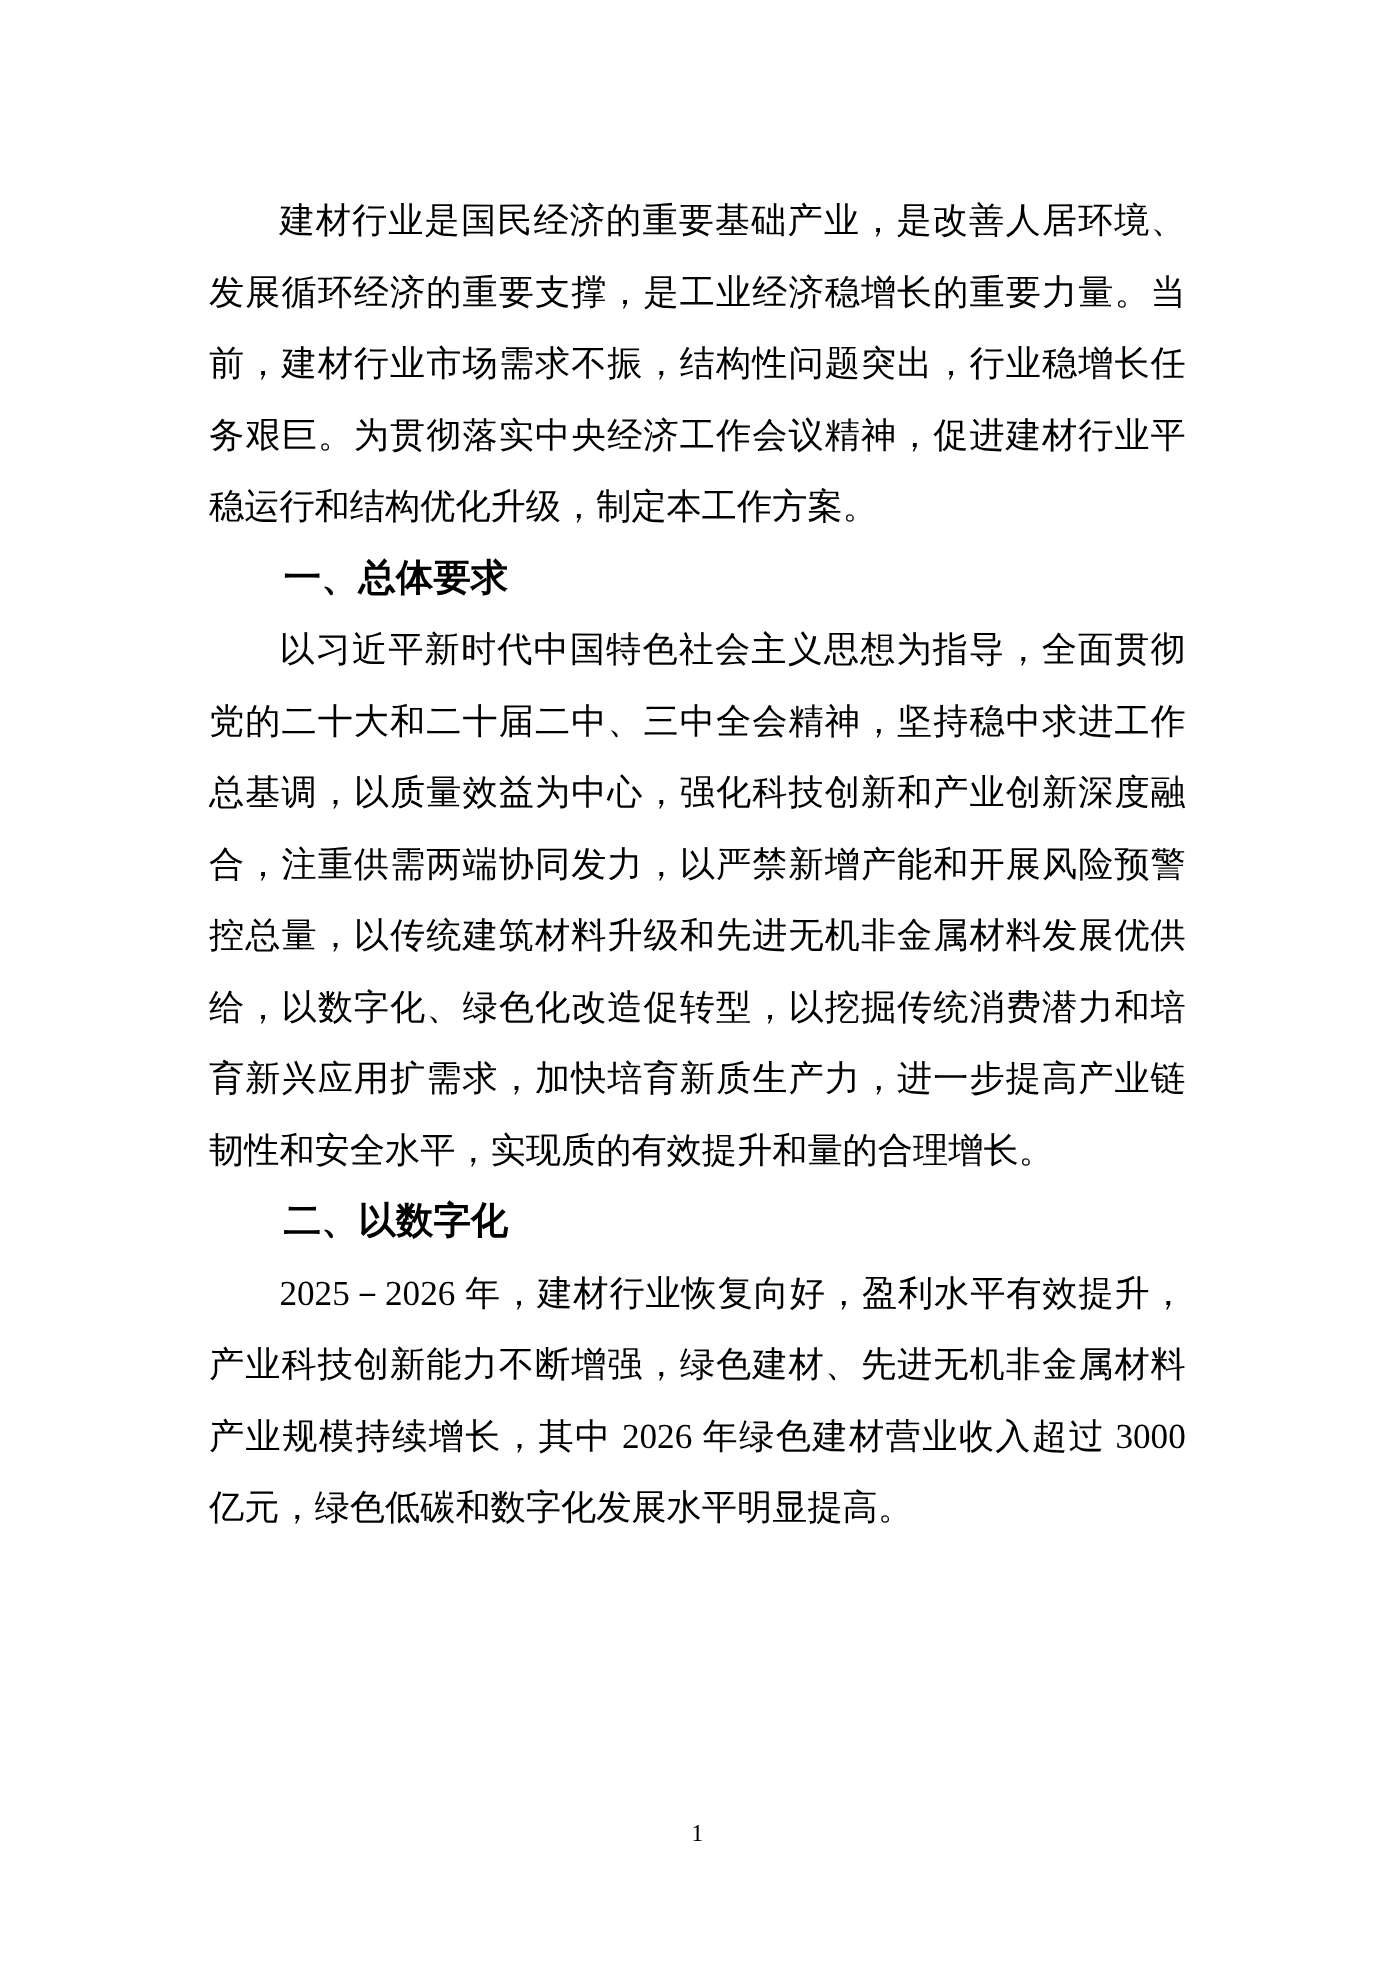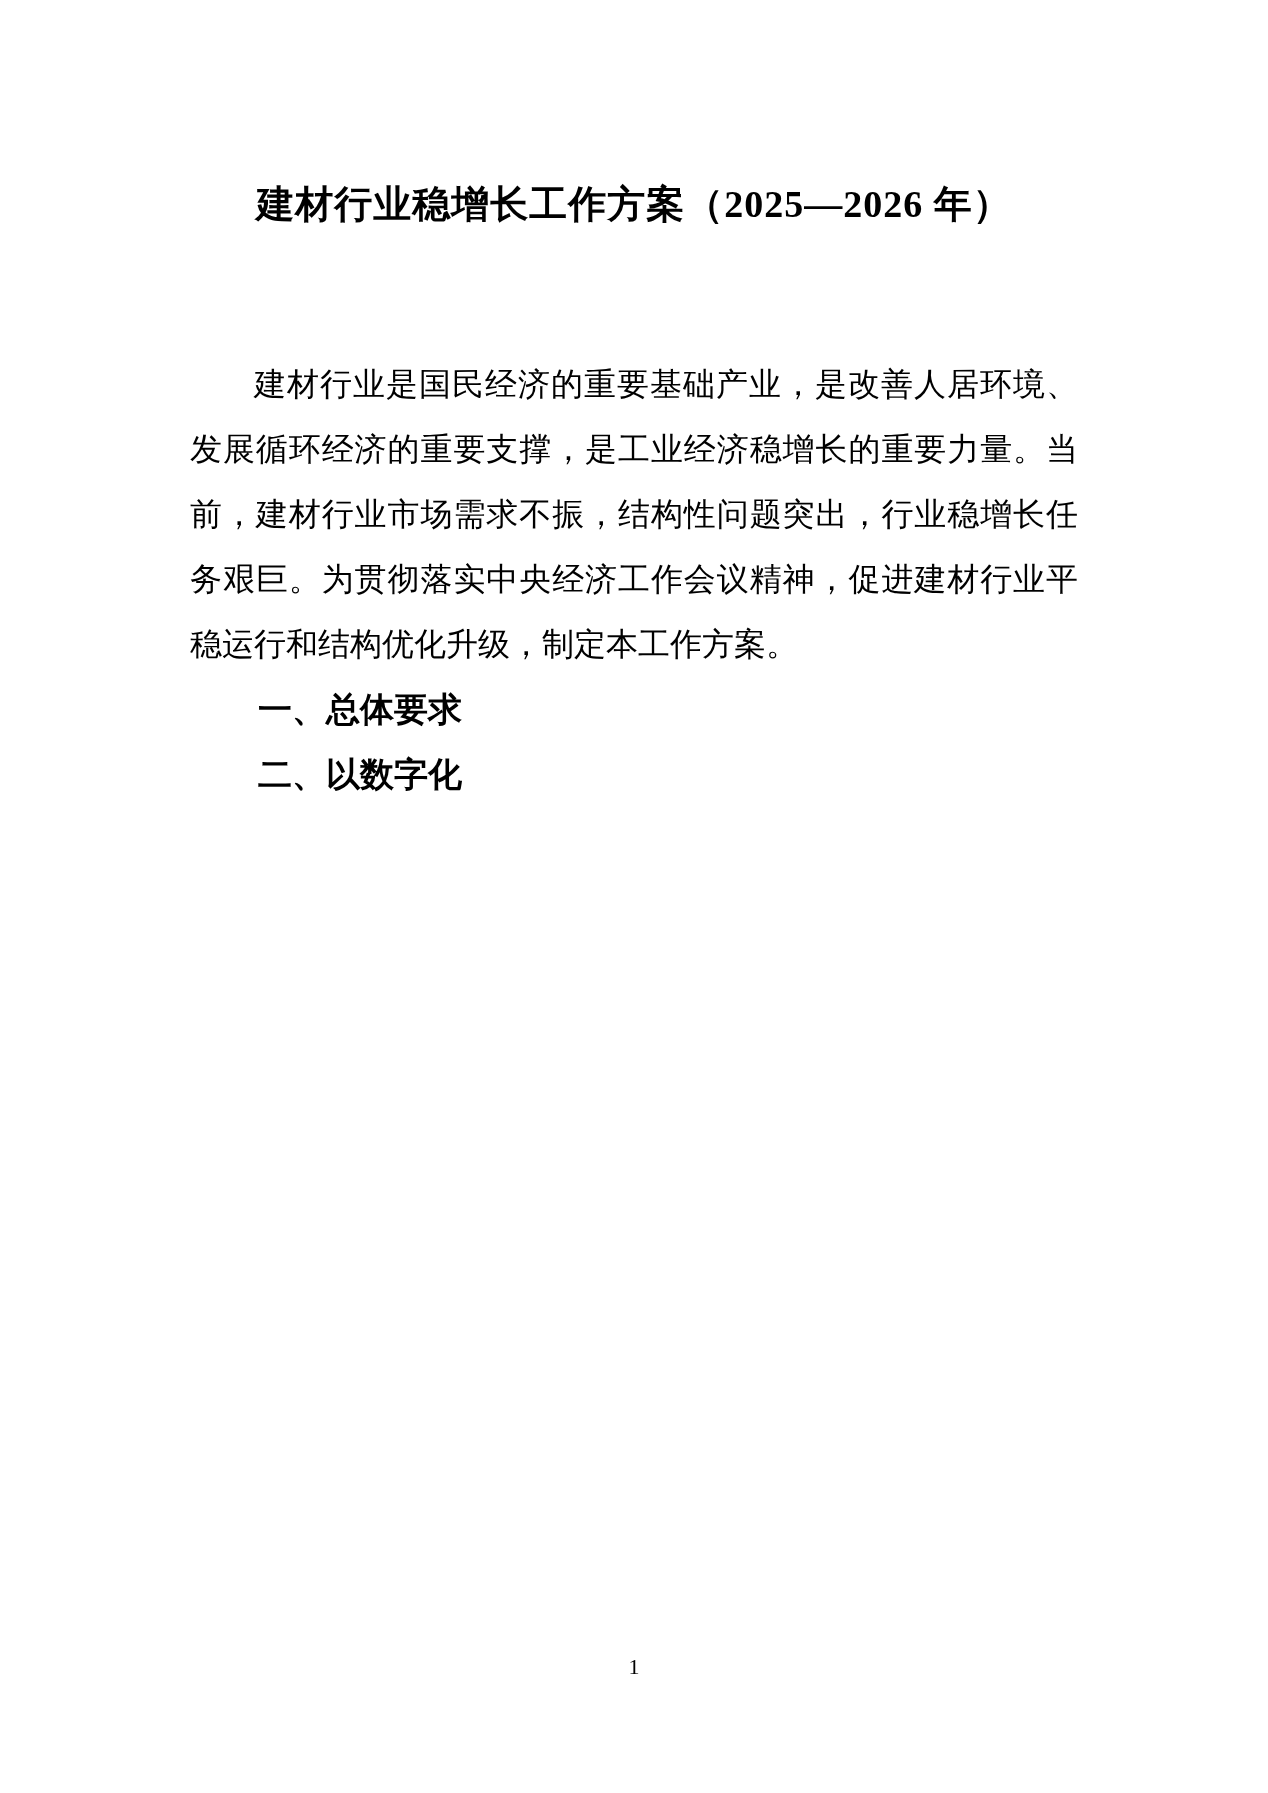--- a/index.html
+++ b/index.html
@@ -58,25 +58,26 @@
     font-size: 22px;
     line-height: 30px;
     font-family: "Liberation Serif", serif;
   }
 </style>
 </head>
 <body>
 
 <div class="page">
 
-  <h1 class="doc-title">建材行业稳增长工作方案（2025—2026 年）</h1>
 
   <p class="para">建材行业是国民经济的重要基础产业，是改善人居环境、发展循环经济的重要支撑，是工业经济稳增长的重要力量。当前，建材行业市场需求不振，结构性问题突出，行业稳增长任务艰巨。为贯彻落实中央经济工作会议精神，促进建材行业平稳运行和结构优化升级，制定本工作方案。</p>
 
   <h2 class="heading">一、总体要求</h2>
 
+  <p class="para">以习近平新时代中国特色社会主义思想为指导，全面贯彻党的二十大和二十届二中、三中全会精神，坚持稳中求进工作总基调，以质量效益为中心，强化科技创新和产业创新深度融合，注重供需两端协同发力，以严禁新增产能和开展风险预警控总量，以传统建筑材料升级和先进无机非金属材料发展优供给，以数字化、绿色化改造促转型，以挖掘传统消费潜力和培育新兴应用扩需求，加快培育新质生产力，进一步提高产业链韧性和安全水平，实现质的有效提升和量的合理增长。</p>
 
   <h2 class="heading">二、以数字化</h2>
 
+  <p class="para">2025－2026 年，建材行业恢复向好，盈利水平有效提升，产业科技创新能力不断增强，绿色建材、先进无机非金属材料产业规模持续增长，其中 2026 年绿色建材营业收入超过 3000 亿元，绿色低碳和数字化发展水平明显提高。</p>
 
   <div class="page-num">1</div>
 
 </div>
 
 </body></html>

